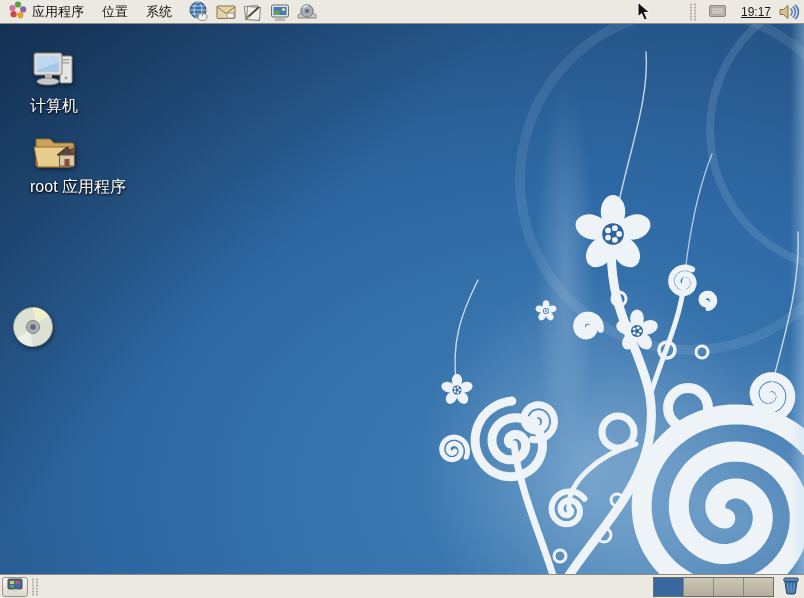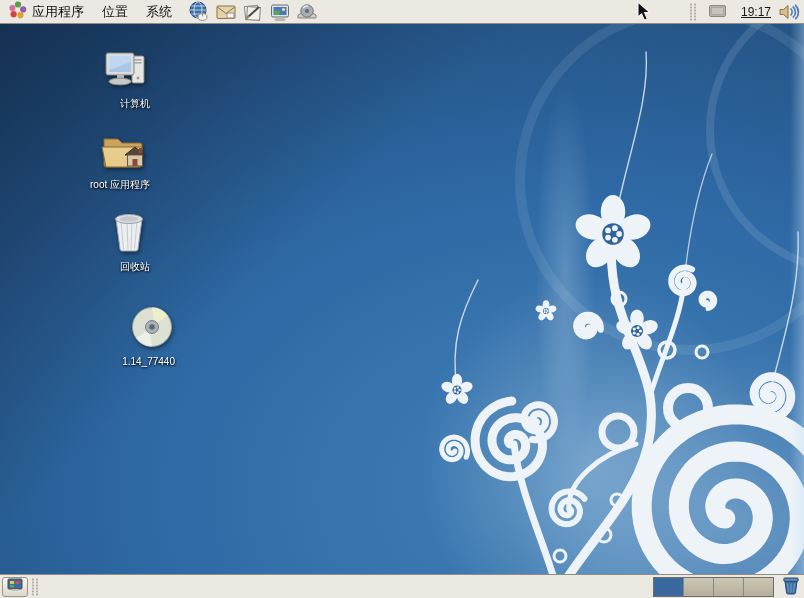--- a/index.html
+++ b/index.html
@@ -36,21 +36,21 @@
   .desktop{position:absolute;left:0;top:24px;width:804px;height:550px;overflow:hidden;
     background:
       radial-gradient(1000px 700px at 72% 85%, #4280b6 0%, #2f6aa6 42%, #1a3c64 100%),
       #16355a;}
   .wallart{position:absolute;left:0;top:0;}
   .edge-light{position:absolute;right:0;top:0;width:14px;height:100%;
     background:linear-gradient(to left,rgba(190,220,245,.38),rgba(190,220,245,0));}
   .dark-corner{position:absolute;left:0;top:0;width:100%;height:100%;
     background:linear-gradient(135deg,rgba(8,22,42,.45) 0%,rgba(8,22,42,0) 38%);}
 
-  .desk-icon{position:absolute;width:120px;text-align:right;color:#fff;font-size:10px;cursor:default;}
+  .desk-icon{position:absolute;width:120px;text-align:left;color:#fff;font-size:16px;cursor:default;}
   .desk-icon .img{display:inline-block;filter:drop-shadow(1px 2px 2px rgba(0,0,0,.45));}
   .desk-icon .lbl{display:block;line-height:15px;margin-top:2px;
     text-shadow:1px 1px 2px rgba(0,0,0,.9), -1px 1px 2px rgba(0,0,0,.6);}
   #icon-computer{left:30px;top:26px;}
   #icon-home{left:30px;top:107px;}
   #icon-trash{left:30px;top:187px;}
   #icon-cdrom{left:10px;top:280px;width:165px;}
 
   
   .cursor{position:absolute;left:637px;top:1px;z-index:20;pointer-events:none;}
@@ -278,43 +278,31 @@
             <path d="M1,10 L11,2 L21,10 Z" fill="#5a4638" stroke="#3c2e24"></path>
             <rect x="3.5" y="10" width="15" height="11" fill="#d9c7a8" stroke="#6a5846"></rect>
             <rect x="8.5" y="14" width="5" height="7" fill="#8a4a3a"></rect>
             <rect x="15" y="3" width="3" height="5" fill="#8a4a3a"></rect>
           </g>
         </svg>
       </span>
       <span class="lbl">root 应用程序</span>
     </div>
 
-    <div class="desk-icon" id="icon-trash">
-      <span class="img">
-        <svg width="42" height="44" viewBox="0 0 42 44">
-          <path d="M8,8 L12,38 a2,2 0 0 0 2,2 h14 a2,2 0 0 0 2,-2 L34,8" fill="#eceff1" stroke="#9aa0a6"></path>
-          <path d="M13,10 l2.5,28 M19,10.5 l1,28 M24,10.5 l-1,28 M29,10 l-2.5,28" stroke="#c4cad0" fill="none"></path>
-          <ellipse cx="21" cy="8" rx="13.5" ry="4.5" fill="#dde2e6" stroke="#9aa0a6"></ellipse>
-          <ellipse cx="21" cy="8" rx="9.5" ry="2.8" fill="#c2c9cf"></ellipse>
-        </svg>
-      </span>
-      <span class="lbl">回收站</span>
-    </div>
 
     <div class="desk-icon" id="icon-cdrom">
       <span class="img">
         <svg width="46" height="46" viewBox="0 0 46 46">
           <circle cx="23" cy="23" r="19.5" fill="#dde1d4" stroke="#98a098"></circle>
           <path d="M23,3.5 a19.5,19.5 0 0 1 16,8.5 L26,20 Z" fill="#eef2c8" opacity=".9"></path>
           <path d="M23,42.5 a19.5,19.5 0 0 1 -16,-8.5 L20,26 Z" fill="#f4f6ee" opacity=".7"></path>
           <circle cx="23" cy="23" r="6.5" fill="#aab0b8" stroke="#7a8088"></circle>
           <circle cx="23" cy="23" r="2.8" fill="#62686e"></circle>
         </svg>
       </span>
-      <span class="lbl">1.14_77440</span>
     </div>
   </div>
 
   <div class="panel bottom">
     <div class="sd-btn">
       <span>
         <svg width="16" height="14" viewBox="0 0 16 14">
           <rect x="1" y="1" width="14" height="10" rx="1" fill="#3a6ca3" stroke="#4a4a46"></rect>
           <rect x="3" y="3" width="4" height="3" fill="#e8c84a"></rect>
           <rect x="8.5" y="3" width="4" height="3" fill="#d05050"></rect>

